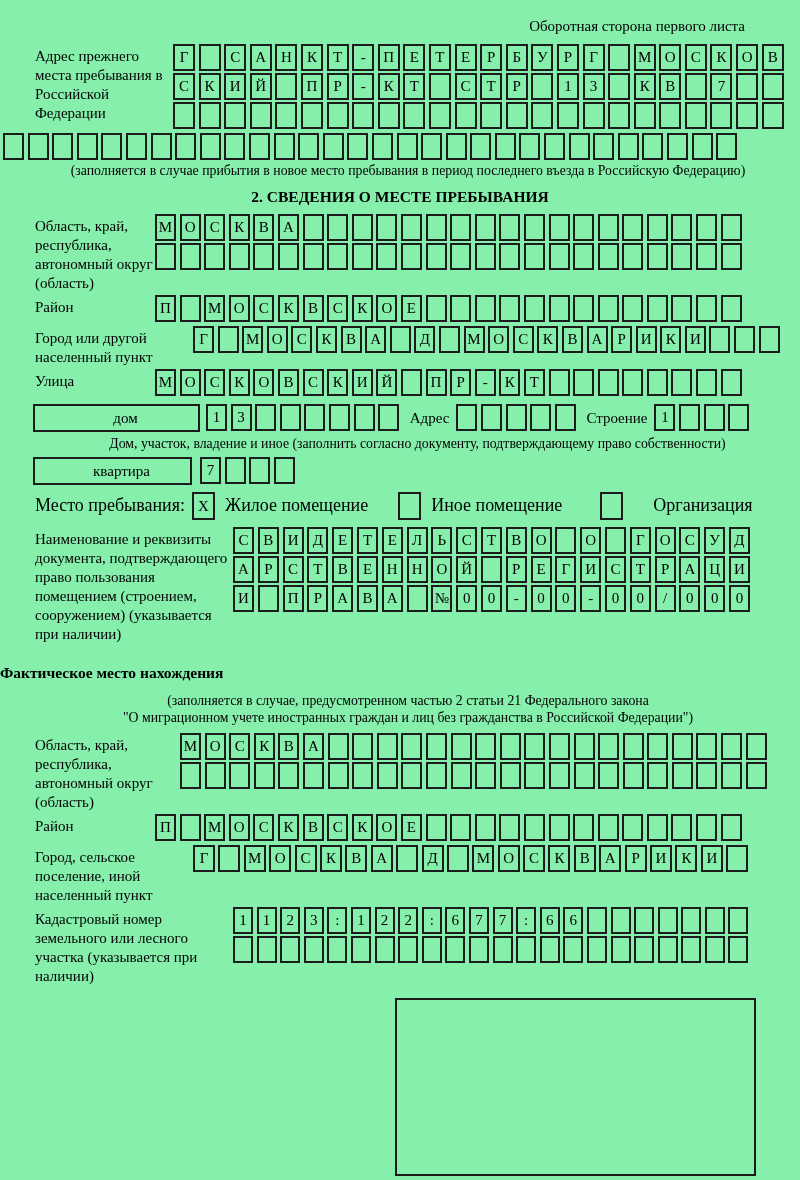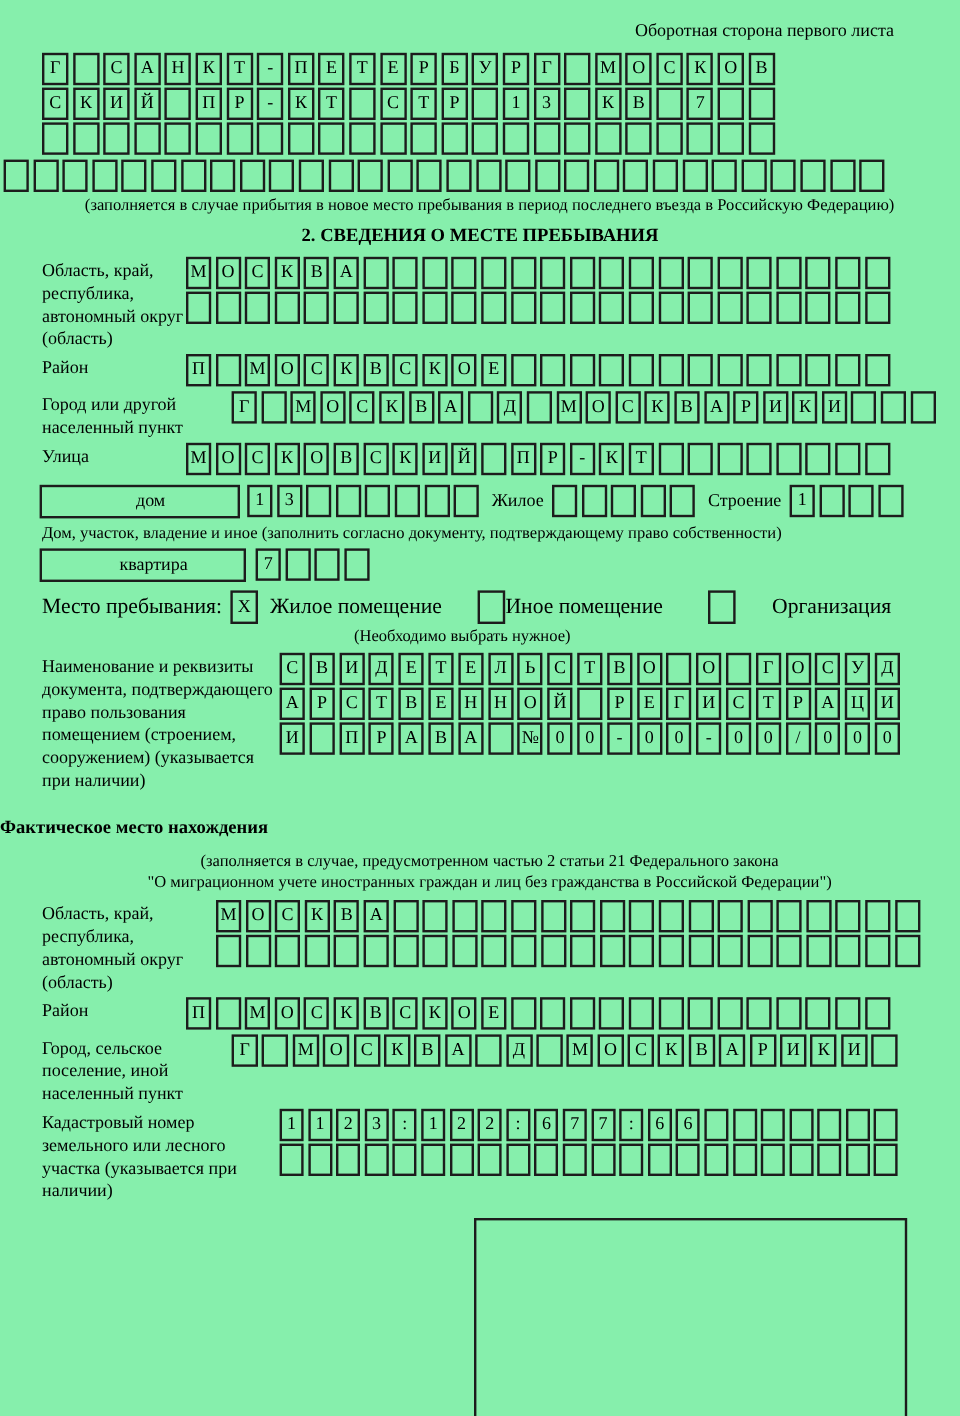--- a/index.html
+++ b/index.html
@@ -13,45 +13,46 @@
   .rows{flex:1}
   .crow{height:28px;margin-bottom:1px;white-space:nowrap;}
   .cell{display:inline-block;box-sizing:border-box;width:21px;height:27px;
         border:2px solid #1c1c1c;margin-right:3.6px;text-align:center;
         font-size:15px;line-height:22px;vertical-align:top;}
   .top .cell{width:22px}
   .full{margin-left:3px;margin-bottom:1px}
   .doc .cell{margin-right:3.8px}
   .cad .cell{width:20px}
   .city2 .cell{width:22px;margin-right:3.4px}
-  .note{font-size:13.8px;line-height:17px;}
+  .note{font-size:13.8px;line-height:17px;text-align:center;}
   .note-c{text-align:center;margin-left:16px;}
   .sect-title{text-align:center;font-weight:bold;font-size:15.5px;margin:9px 0 8px;}
   .house-row{display:flex;align-items:flex-start;margin:6px 0 2px 33px;}
   .wide-box{box-sizing:border-box;border:2px solid #1c1c1c;height:28px;text-align:center;
             font-size:15px;line-height:24px;padding-left:18px;}
   .dom{width:167px;margin-right:6px}
-  .kv{width:172px;margin-right:8px}
+  .kv{width:159px;margin-right:8px}
   .inline-lab{font-size:15px;line-height:28px;padding:0 7px;}
   .stay{display:flex;align-items:center;margin:4px 0 0 35px;height:31px;}
   .stay .lab{font-size:18px;}
   .cb{width:23px;height:28px;line-height:24px;margin-right:0;}
   .choose-note{margin-left:295px;margin-bottom:4px;}
   .doc-field{margin-top:6px}
   .fact-title{text-align:left;font-weight:bold;font-size:15.5px;margin:20px 0 10px;}
   .stamp-box{width:357px;height:174px;border:2px solid #1c1c1c;margin:12px 0 6px 395px;}
 </style>
 </head>
 <body>
 
 <div class="page">
 
   <div class="hdr-note">Оборотная сторона первого листа</div>
 
   <div class="field" style="margin-top:9px">
+    <div class="label w138">Адрес прежнего места пребывания в Российской Федерации</div>
     <div class="rows">
       <div class="crow top"><span class="cell">Г</span><span class="cell"></span><span class="cell">С</span><span class="cell">А</span><span class="cell">Н</span><span class="cell">К</span><span class="cell">Т</span><span class="cell">-</span><span class="cell">П</span><span class="cell">Е</span><span class="cell">Т</span><span class="cell">Е</span><span class="cell">Р</span><span class="cell">Б</span><span class="cell">У</span><span class="cell">Р</span><span class="cell">Г</span><span class="cell"></span><span class="cell">М</span><span class="cell">О</span><span class="cell">С</span><span class="cell">К</span><span class="cell">О</span><span class="cell">В</span></div>
       <div class="crow top"><span class="cell">С</span><span class="cell">К</span><span class="cell">И</span><span class="cell">Й</span><span class="cell"></span><span class="cell">П</span><span class="cell">Р</span><span class="cell">-</span><span class="cell">К</span><span class="cell">Т</span><span class="cell"></span><span class="cell">С</span><span class="cell">Т</span><span class="cell">Р</span><span class="cell"></span><span class="cell">1</span><span class="cell">3</span><span class="cell"></span><span class="cell">К</span><span class="cell">В</span><span class="cell"></span><span class="cell">7</span><span class="cell"></span><span class="cell"></span></div>
       <div class="crow top"><span class="cell"></span><span class="cell"></span><span class="cell"></span><span class="cell"></span><span class="cell"></span><span class="cell"></span><span class="cell"></span><span class="cell"></span><span class="cell"></span><span class="cell"></span><span class="cell"></span><span class="cell"></span><span class="cell"></span><span class="cell"></span><span class="cell"></span><span class="cell"></span><span class="cell"></span><span class="cell"></span><span class="cell"></span><span class="cell"></span><span class="cell"></span><span class="cell"></span><span class="cell"></span><span class="cell"></span></div>
     </div>
   </div>
   <div class="crow full"><span class="cell"></span><span class="cell"></span><span class="cell"></span><span class="cell"></span><span class="cell"></span><span class="cell"></span><span class="cell"></span><span class="cell"></span><span class="cell"></span><span class="cell"></span><span class="cell"></span><span class="cell"></span><span class="cell"></span><span class="cell"></span><span class="cell"></span><span class="cell"></span><span class="cell"></span><span class="cell"></span><span class="cell"></span><span class="cell"></span><span class="cell"></span><span class="cell"></span><span class="cell"></span><span class="cell"></span><span class="cell"></span><span class="cell"></span><span class="cell"></span><span class="cell"></span><span class="cell"></span><span class="cell"></span></div>
   <div class="note note-c">(заполняется в случае прибытия в новое место пребывания в период последнего въезда в Российскую Федерацию)</div>
 
   <div class="sect-title">2. СВЕДЕНИЯ О МЕСТЕ ПРЕБЫВАНИЯ</div>
@@ -81,42 +82,41 @@
   <div class="field">
     <div class="label w120">Улица</div>
     <div class="rows">
         <div class="crow"><span class="cell">М</span><span class="cell">О</span><span class="cell">С</span><span class="cell">К</span><span class="cell">О</span><span class="cell">В</span><span class="cell">С</span><span class="cell">К</span><span class="cell">И</span><span class="cell">Й</span><span class="cell"></span><span class="cell">П</span><span class="cell">Р</span><span class="cell">-</span><span class="cell">К</span><span class="cell">Т</span><span class="cell"></span><span class="cell"></span><span class="cell"></span><span class="cell"></span><span class="cell"></span><span class="cell"></span><span class="cell"></span><span class="cell"></span></div>
       </div>
   </div>
 
   <div class="house-row">
     <div class="wide-box dom">дом</div>
     <div class="crow"><span class="cell">1</span><span class="cell">3</span><span class="cell"></span><span class="cell"></span><span class="cell"></span><span class="cell"></span><span class="cell"></span><span class="cell"></span></div>
-    <div class="inline-lab">Жилое</div>
+    <div class="inline-lab">Адрес</div>
     <div class="crow"><span class="cell"></span><span class="cell"></span><span class="cell"></span><span class="cell"></span><span class="cell"></span></div>
     <div class="inline-lab">Строение</div>
     <div class="crow"><span class="cell">1</span><span class="cell"></span><span class="cell"></span><span class="cell"></span></div>
   </div>
   <div class="note" style="margin-left:35px">Дом, участок, владение и иное (заполнить согласно документу, подтверждающему право собственности)</div>
 
   <div class="house-row" style="margin-top:5px">
     <div class="wide-box kv">квартира</div>
     <div class="crow"><span class="cell">7</span><span class="cell"></span><span class="cell"></span><span class="cell"></span></div>
   </div>
 
   <div class="stay">
     <span class="lab">Место пребывания:</span>
     <span class="cell cb" style="margin-left:7px">X</span>
     <span class="lab" style="margin-left:10px">Жилое помещение</span>
     <span class="cell cb" style="margin-left:30px"></span>
-    <span class="lab" style="">Иное помещение</span>
+    <span class="lab" style="margin-left:10px">Иное помещение</span>
     <span class="cell cb" style="margin-left:38px"></span>
     <span class="lab" style="margin-left:30px">Организация</span>
   </div>
-  <div class="note choose-note">(Необходимо выбрать нужное)</div>
 
   <div class="field doc-field">
     <div class="label w197">Наименование и реквизиты документа, подтверждающего право пользования помещением (строением, сооружением) (указывается при наличии)</div>
     <div class="rows">
       <div class="crow doc"><span class="cell">С</span><span class="cell">В</span><span class="cell">И</span><span class="cell">Д</span><span class="cell">Е</span><span class="cell">Т</span><span class="cell">Е</span><span class="cell">Л</span><span class="cell">Ь</span><span class="cell">С</span><span class="cell">Т</span><span class="cell">В</span><span class="cell">О</span><span class="cell"></span><span class="cell">О</span><span class="cell"></span><span class="cell">Г</span><span class="cell">О</span><span class="cell">С</span><span class="cell">У</span><span class="cell">Д</span></div>
       <div class="crow doc"><span class="cell">А</span><span class="cell">Р</span><span class="cell">С</span><span class="cell">Т</span><span class="cell">В</span><span class="cell">Е</span><span class="cell">Н</span><span class="cell">Н</span><span class="cell">О</span><span class="cell">Й</span><span class="cell"></span><span class="cell">Р</span><span class="cell">Е</span><span class="cell">Г</span><span class="cell">И</span><span class="cell">С</span><span class="cell">Т</span><span class="cell">Р</span><span class="cell">А</span><span class="cell">Ц</span><span class="cell">И</span></div>
       <div class="crow doc"><span class="cell">И</span><span class="cell"></span><span class="cell">П</span><span class="cell">Р</span><span class="cell">А</span><span class="cell">В</span><span class="cell">А</span><span class="cell"></span><span class="cell">№</span><span class="cell">0</span><span class="cell">0</span><span class="cell">-</span><span class="cell">0</span><span class="cell">0</span><span class="cell">-</span><span class="cell">0</span><span class="cell">0</span><span class="cell">/</span><span class="cell">0</span><span class="cell">0</span><span class="cell">0</span></div>
     </div>
   </div>
 

